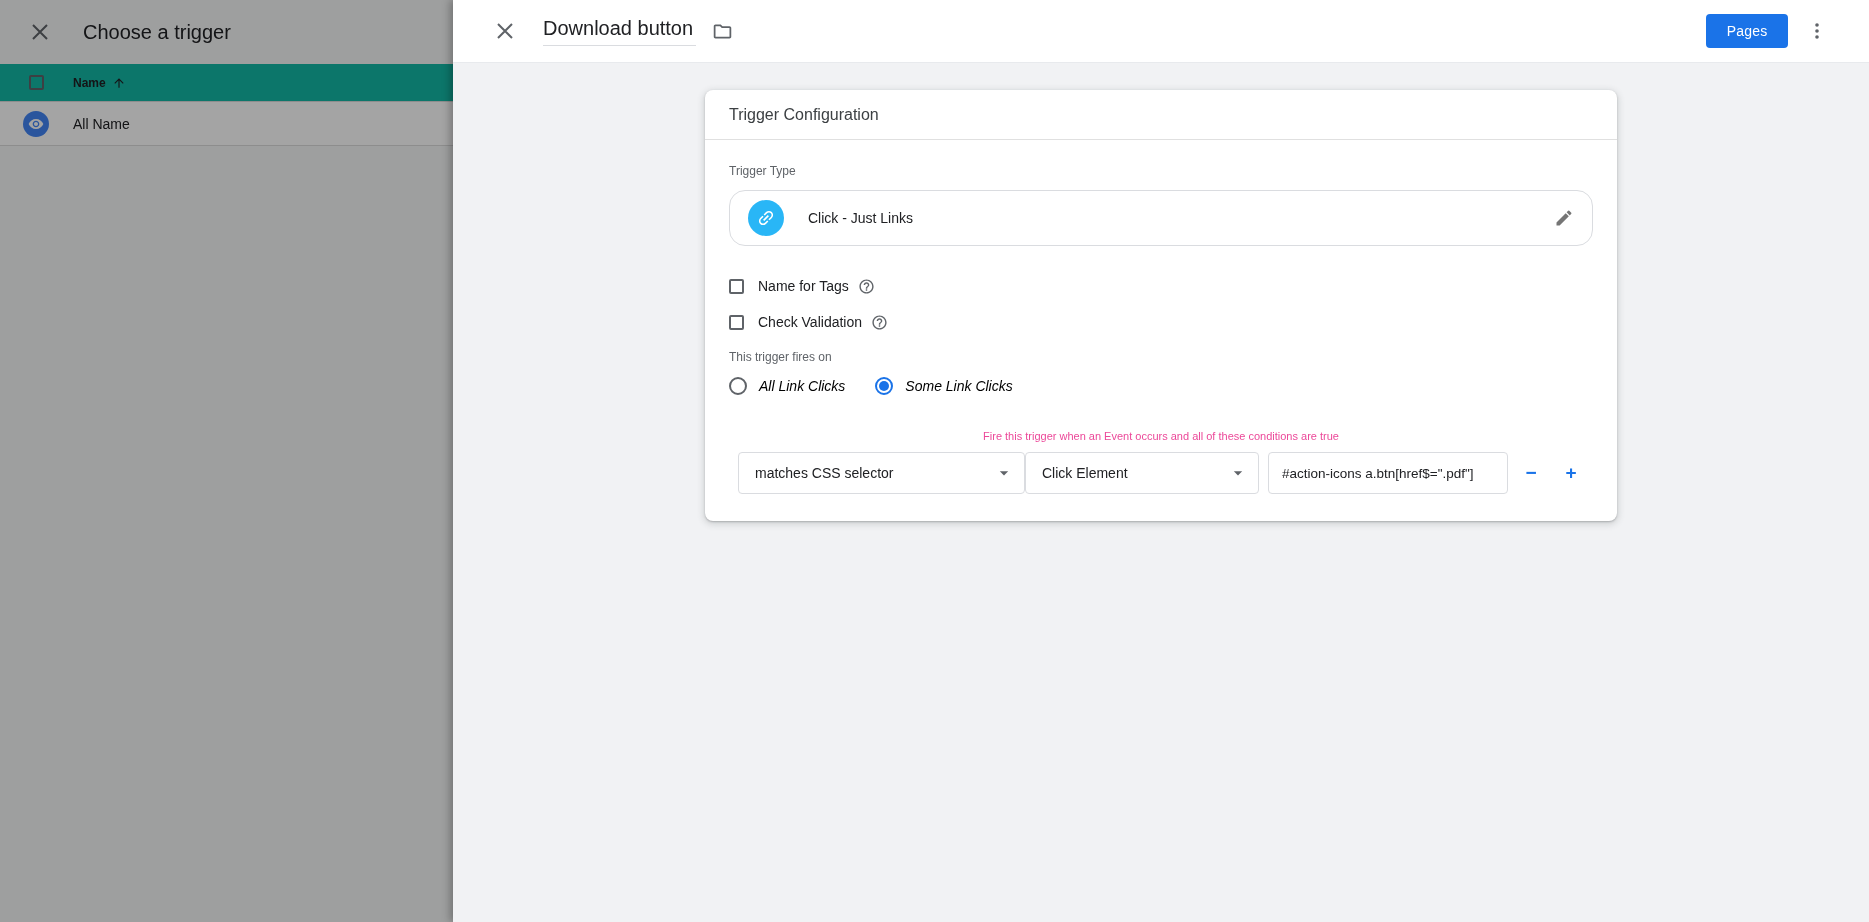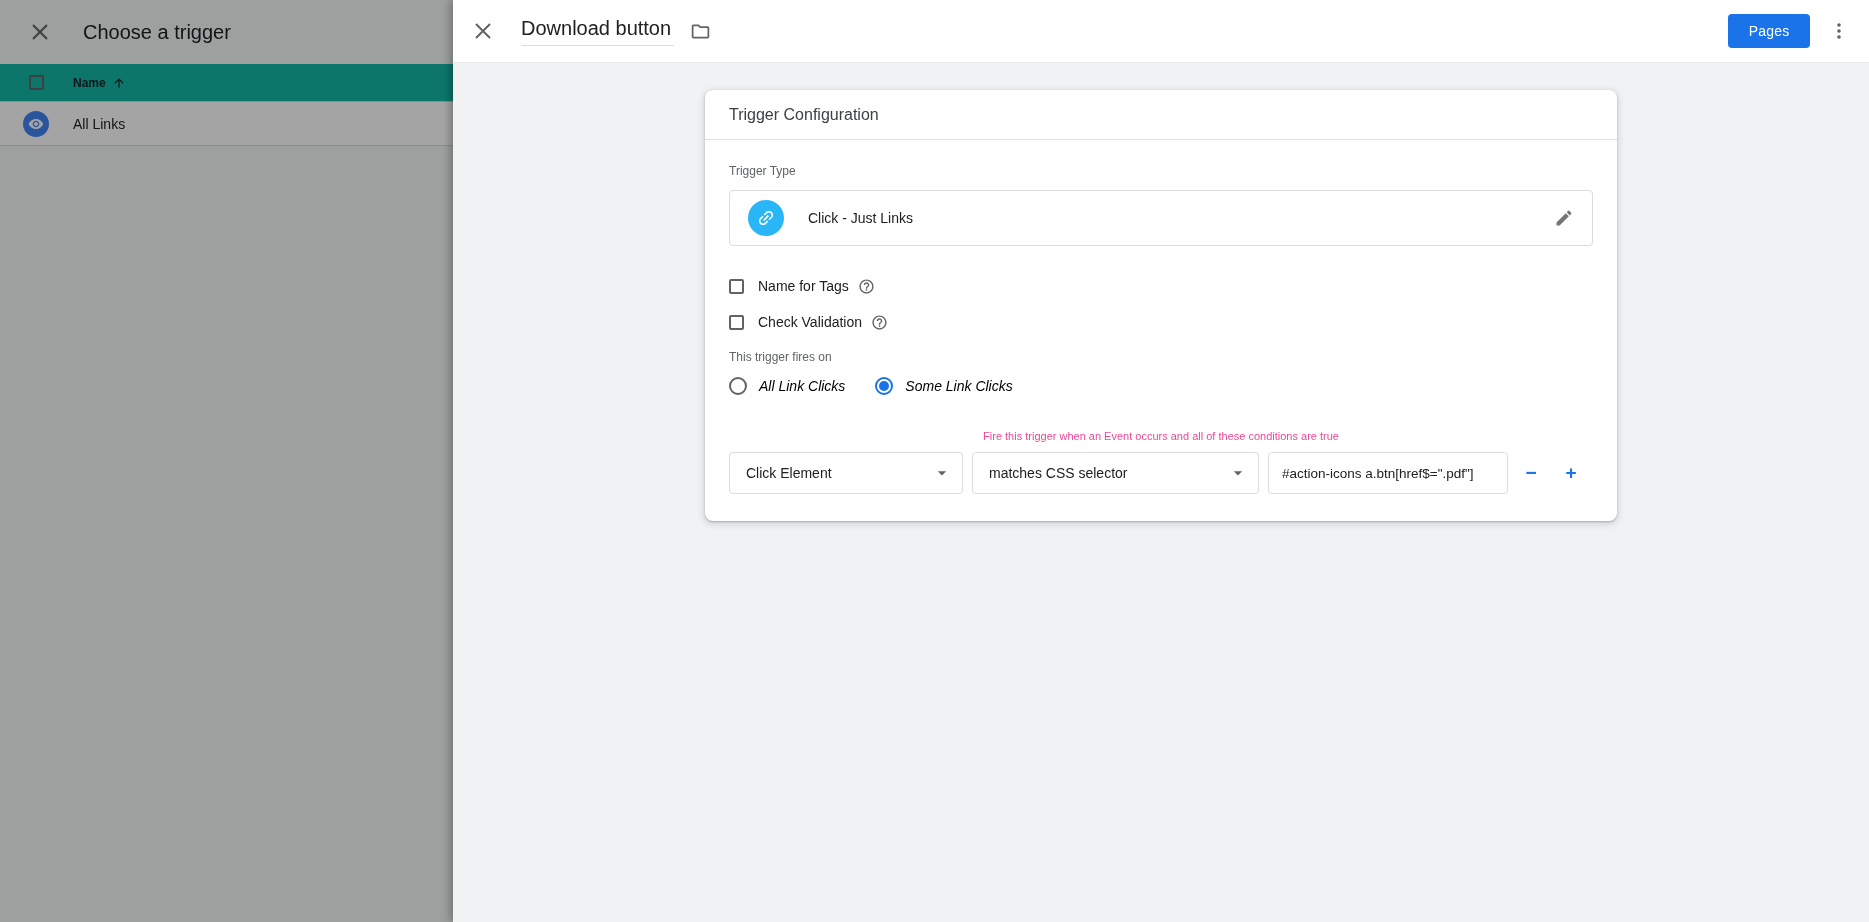--- a/index.html
+++ b/index.html
@@ -22,39 +22,39 @@
   .lp-row { height:44px; display:flex; align-items:center; border-bottom:1px solid #dcdcdc; background:#ffffff; padding:0 0 0 23px; }
   .lp-eye { width:26px; height:26px; border-radius:50%; background:#4285f4; display:flex; align-items:center; justify-content:center; }
   .lp-eye svg { width:16px; height:16px; color:#ffffff; }
   .lp-row-label { margin-left:24px; font-size:14px; color:#202124; }
   .lp-overlay { position:absolute; inset:0; background:rgba(0,0,0,0.355); }
 
   
   .right-panel { position:absolute; left:453px; top:0; right:0; bottom:0; background:#f1f2f4;
                  box-shadow:-3px 0 8px rgba(0,0,0,0.28); }
   .top-bar { height:63px; background:#ffffff; border-bottom:1px solid #e8eaed;
-             display:flex; align-items:center; padding:0 18px; }
+             display:flex; align-items:center; padding:0 40px; }
   .tb-close { width:24px; height:24px; color:#5f6368; cursor:pointer; }
   .tb-title { margin-left:26px; font-size:20px; color:#202124; padding-bottom:5px;
               border-bottom:1px solid #dadce0; min-width:153px; cursor:text; }
   .tb-folder { margin-left:16px; width:21px; height:21px; color:#5f6368; cursor:pointer; }
   .tb-spacer { flex:1; }
   .save-btn { width:82px; height:34px; background:#1a73e8; color:#ffffff; border:none; border-radius:4px;
               font-family:"Liberation Sans", sans-serif; font-size:14px; font-weight:500; letter-spacing:.2px; cursor:pointer; }
   .kebab { margin-left:17px; width:24px; height:24px; color:#5f6368; cursor:pointer; display:flex; align-items:center; justify-content:center; }
 
   
   .main-area { position:absolute; top:63px; left:0; right:0; bottom:0; }
   .card { width:912px; margin:27px auto 0; background:#ffffff; border-radius:8px;
           box-shadow:0 1px 2px rgba(60,64,67,.30), 0 2px 6px 2px rgba(60,64,67,.15); }
   .card-header { height:50px; display:flex; align-items:center; padding:0 24px;
                  border-bottom:1px solid #e0e0e0; font-size:16px; color:#3c4043; }
   .card-body { padding:24px 24px 27px; }
   .field-label { font-size:12px; color:#5f6368; margin-bottom:12px; }
-  .trigger-type-row { height:56px; border:1px solid #dadce0; border-radius:4px;
+  .trigger-type-row { height:56px; border:1px solid #dadce0; border-radius:16px;
                       display:flex; align-items:center; padding:0 18px; margin-bottom:28px; cursor:pointer; }
   .type-icon { width:36px; height:36px; border-radius:50%; background:#29b6f6; flex:0 0 auto;
                display:flex; align-items:center; justify-content:center; }
   .type-icon svg { width:20px; height:20px; color:#ffffff; transform:rotate(-45deg); }
   .type-label { margin-left:24px; font-size:14px; color:#202124; }
   .type-spacer { flex:1; }
   .pencil { width:20px; height:20px; color:#757575; cursor:pointer; }
 
   .checkbox-row { display:flex; align-items:center; margin-bottom:12px; height:24px; }
   .checkbox { width:15px; height:15px; border:2px solid #5f6368; border-radius:2px; background:#fff; cursor:pointer; flex:0 0 auto; }
@@ -104,21 +104,21 @@
           <path d="M4 12l1.41 1.41L11 7.83V20h2V7.83l5.58 5.59L20 12l-8-8-8 8z"></path>
         </svg>
     </span>
   </div>
   <div class="lp-row">
     <span class="lp-eye">
       <svg viewBox="0 0 24 24" fill="currentColor">
           <path d="M12 4.5C7 4.5 2.73 7.61 1 12c1.73 4.39 6 7.5 11 7.5s9.27-3.11 11-7.5c-1.73-4.39-6-7.5-11-7.5zM12 17c-2.76 0-5-2.24-5-5s2.24-5 5-5 5 2.24 5 5-2.24 5-5 5zm0-8c-1.66 0-3 1.34-3 3s1.34 3 3 3 3-1.34 3-3-1.34-3-3-3z"></path>
         </svg>
     </span>
-    <span class="lp-row-label">All Links</span>
+    <span class="lp-row-label">All Name</span>
   </div>
   <div class="lp-overlay"></div>
 </div>
 
 <div class="right-panel">
 
   <div class="top-bar">
     <span class="tb-close">
       <svg viewBox="0 0 24 24" fill="none" stroke="currentColor" stroke-width="2">
           <path d="M5 5l14 14M19 5L5 19"></path>
@@ -192,30 +192,30 @@
           </span>
           <span class="radio-opt">
             <span class="radio checked"></span>
             <span class="radio-label">Some Link Clicks</span>
           </span>
         </div>
 
         <div class="cond-label">Fire this trigger when an Event occurs and all of these conditions are true</div>
 
         <div class="cond-row">
-          <div class="select-box sel-variable">
-            <span>Click Element</span>
+          <div class="select-box sel-operator">
+            <span>matches CSS selector</span>
             <span class="caret">
               <svg viewBox="0 0 24 24" fill="currentColor">
                   <path d="M7 10l5 5 5-5z"></path>
                 </svg>
             </span>
           </div>
-          <div class="select-box sel-operator">
-            <span>matches CSS selector</span>
+          <div class="select-box sel-variable">
+            <span>Click Element</span>
             <span class="caret">
               <svg viewBox="0 0 24 24" fill="currentColor">
                   <path d="M7 10l5 5 5-5z"></path>
                 </svg>
             </span>
           </div>
           <input class="cond-input" type="text" value="#action-icons a.btn[href$=&quot;.pdf&quot;]" style="">
           <button class="mini-btn minus">−</button>
           <button class="mini-btn">+</button>
         </div>

